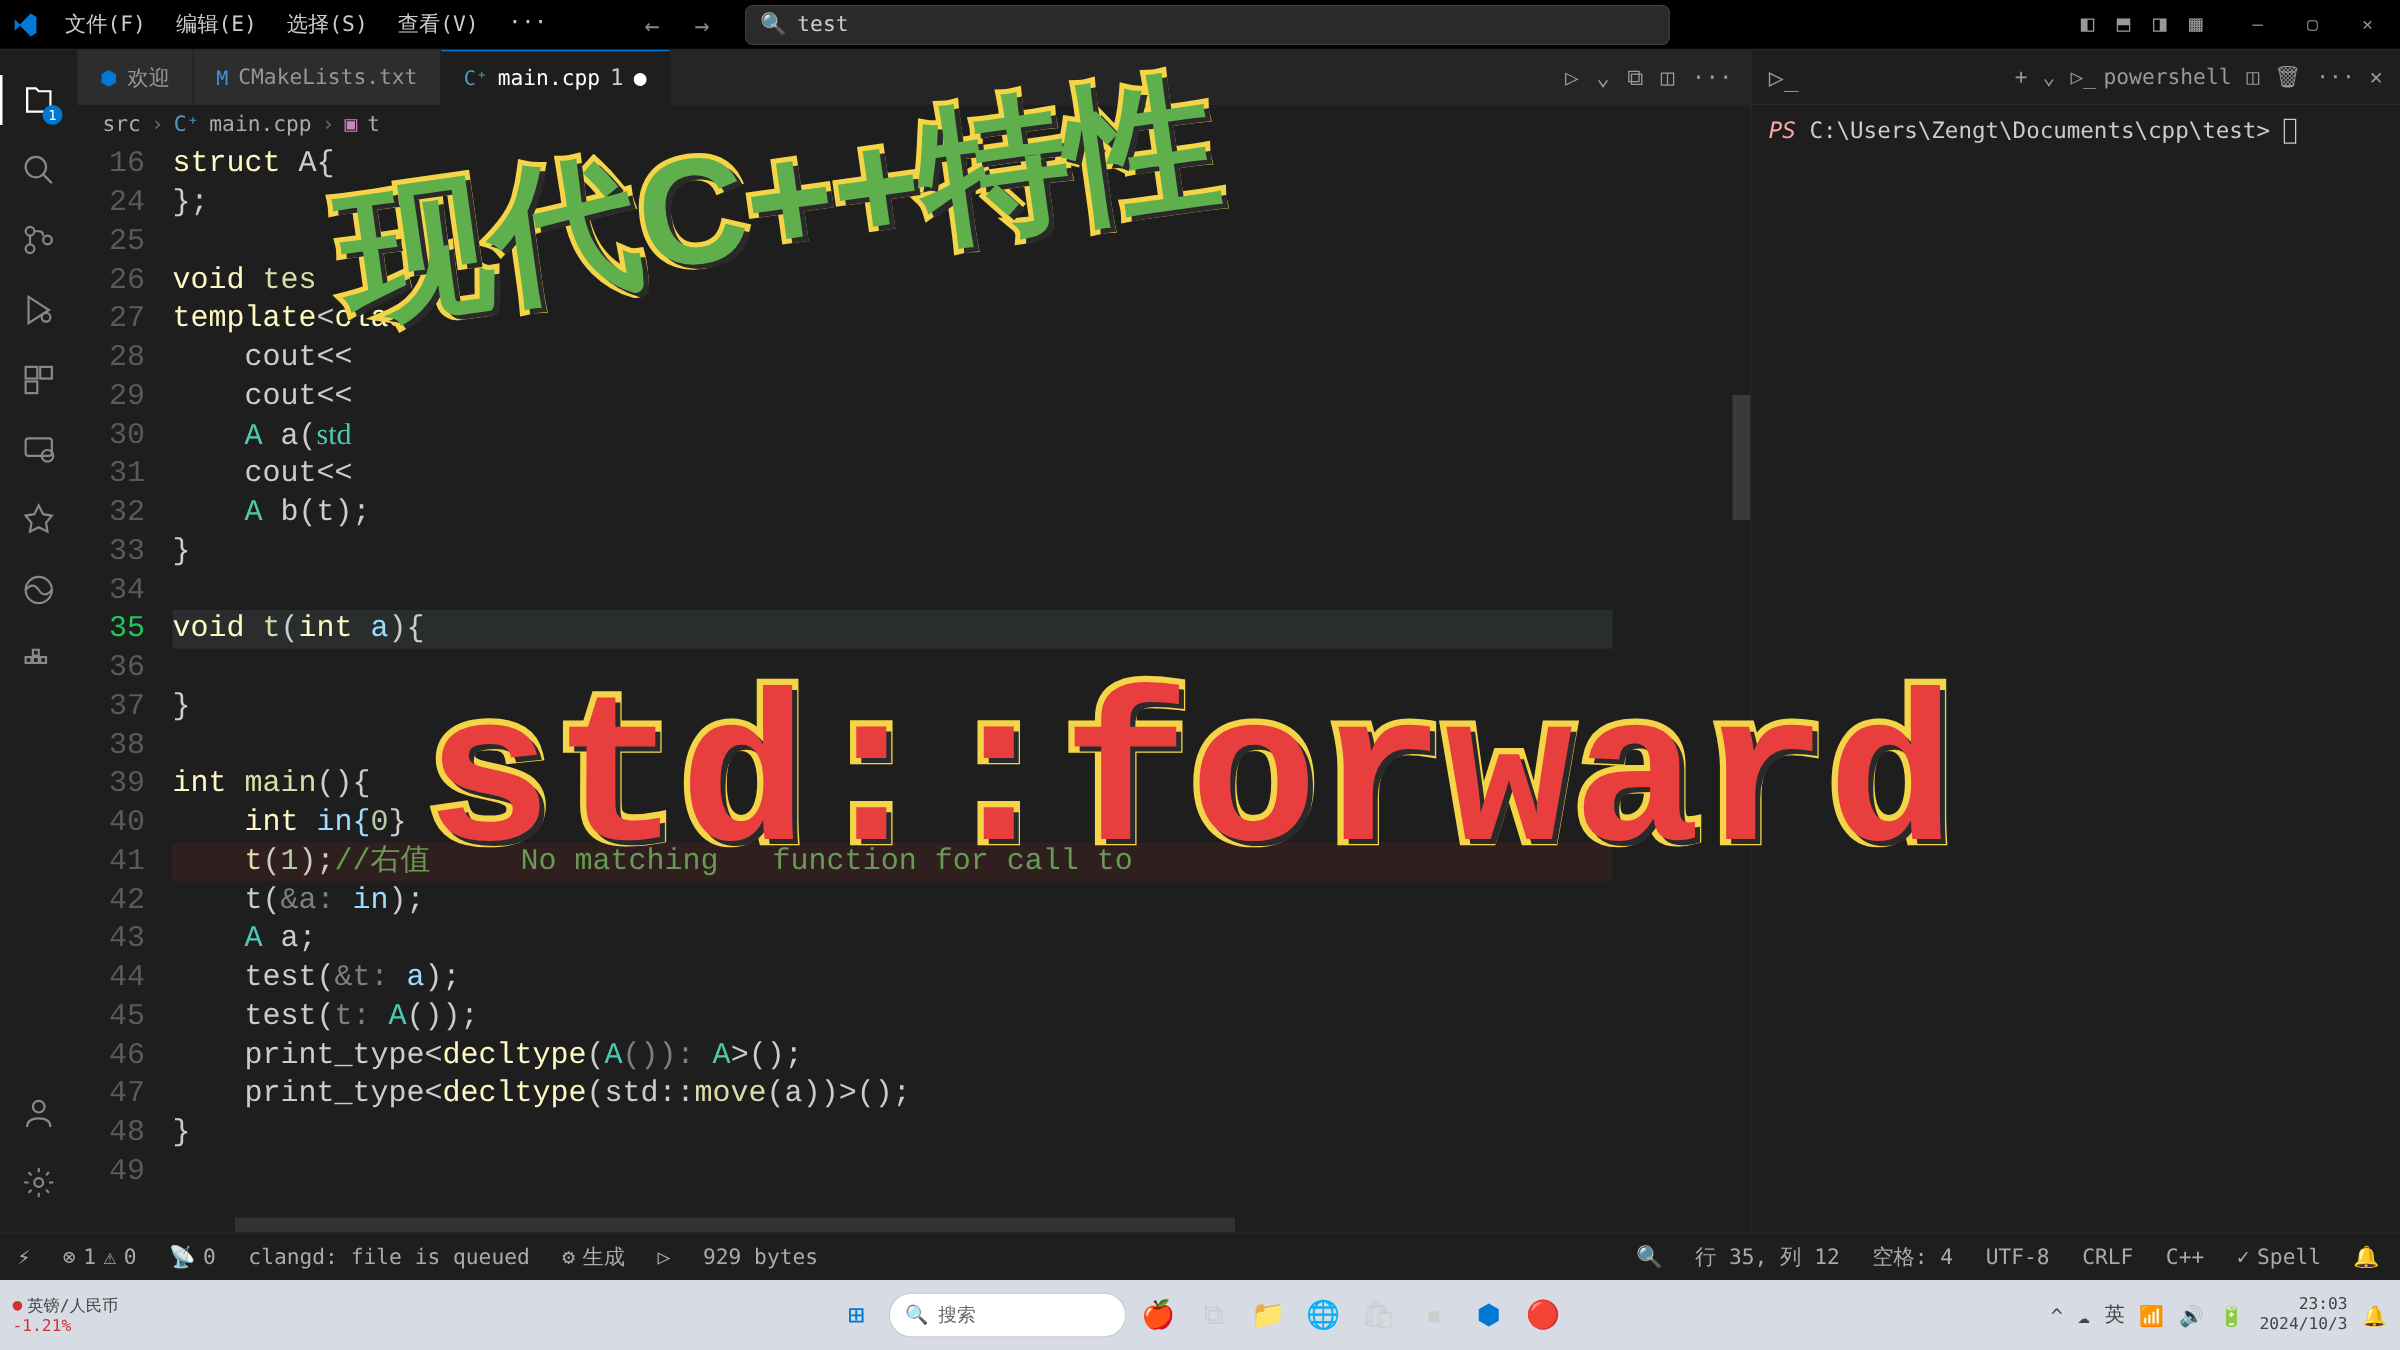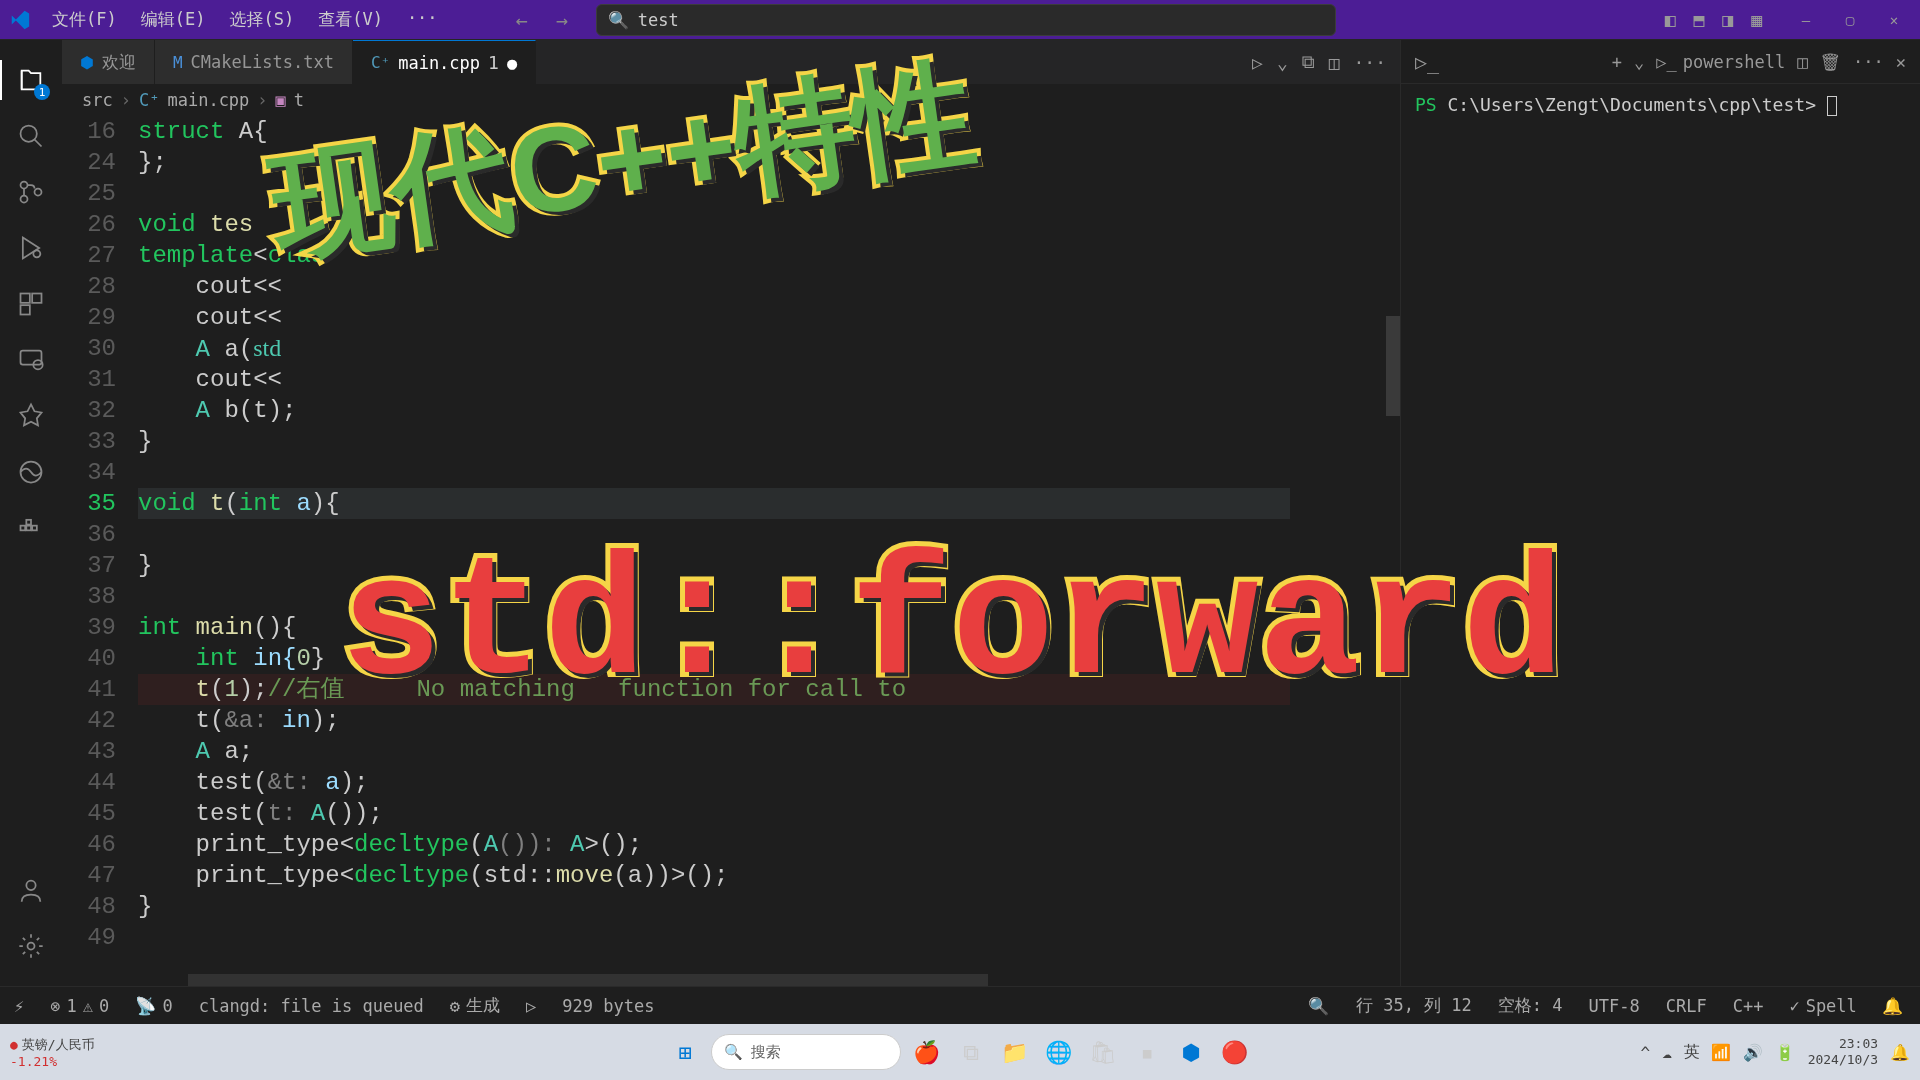--- a/index.html
+++ b/index.html
@@ -9,21 +9,21 @@
   color: #cccccc;
   width: 1920px;
   height: 1080px;
   overflow: hidden;
   position: relative;
 }
 
 
 .title-bar {
   height: 40px;
-  background: #4c1d95;
+  background: #000000;
   display: flex;
   align-items: center;
   padding: 0 8px;
   border-bottom: 1px solid #252526;
 }
 .logo-icon { width: 24px; height: 24px; margin-right: 10px; display: flex; align-items: center; justify-content: center; }
 .menu-items { display: flex; gap: 4px; }
 .menu-item { padding: 4px 10px; font-size: 17px; cursor: pointer; border-radius: 4px; }
 .menu-dots { padding: 4px 10px; font-size: 17px; }
 .nav-arrows { margin-left: 60px; display: flex; gap: 12px; }
@@ -177,21 +177,21 @@
   padding-right: 22px;
   color: #5a5a5a;
   user-select: none;
 }
 .gutter .ln { height: 31px; }
 .gutter .ln.curr { color: #22c55e; }
 .code-lines { flex: 1; position: relative; }
 .code-line { height: 31px; white-space: pre; }
 .code-line.curr { background: #2a2d2e; }
 
-.kw { color: #22c55e; }
+.kw { color: #fef9c3; }
 .fn { color: #dcdcaa; }
 .ty { color: #4ec9b0; }
 .num { color: #b5cea8; }
 .cm { color: #6a9955; }
 .var { color: #9cdcfe; }
 .ns { color: #4ec9b0; font-family: Liberation Serif, serif; }
 .param { color: #7f7f7f; }
 
 
 .minimap {
@@ -247,21 +247,21 @@
 .terminal-header-left { display: flex; align-items: center; gap: 10px; color: #999; font-size: 20px; }
 .terminal-header-right { margin-left: auto; display: flex; gap: 12px; align-items: center; color: #999; font-size: 17px; }
 .term-shell { display: flex; align-items: center; gap: 6px; }
 .terminal-body {
   flex: 1;
   padding: 10px 14px;
   font-family: Consolas, monospace;
   font-size: 18px;
   color: #ccc;
 }
-.term-prompt { color: #22c55e; }
+.term-prompt { color: #fca5a5; font-style: italic; }
 .term-path { color: #ccc; }
 .term-cursor { display: inline-block; width: 10px; height: 20px; border: 1px solid #ccc; vertical-align: middle; }
 
 
 .status-bar {
   position: absolute;
   bottom: 0;
   left: 0;
   right: 0;
   height: 38px;

